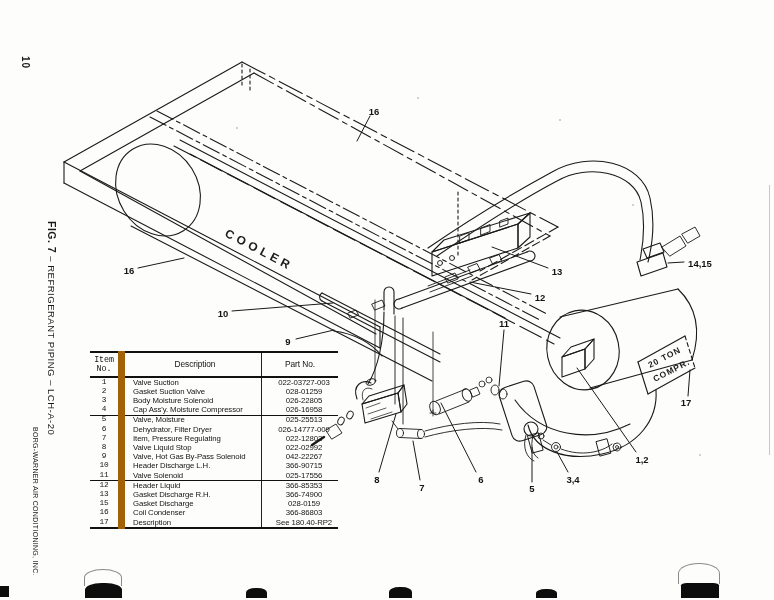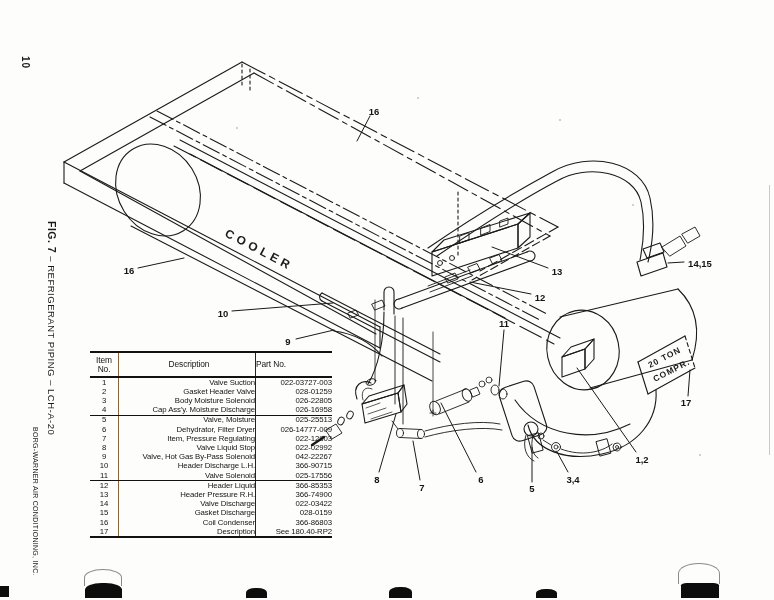--- a/index.html
+++ b/index.html
@@ -11,23 +11,23 @@
   .page-number{left:20px;top:56px;font-size:10px;font-weight:bold;letter-spacing:1px;}
   .fig-caption{left:46px;top:221px;font-size:9.5px;letter-spacing:.5px;}
   .fig-caption .cap-bold{font-weight:bold;font-size:10.5px;}
   .company-line{left:32px;top:427px;font-size:7px;letter-spacing:.3px;}
 
   .parts-table{position:absolute;left:90px;top:351px;width:236px;border-collapse:collapse;
                table-layout:fixed;font-size:7.8px;letter-spacing:-.1px;line-height:1;color:#141414;}
   .parts-table th{font-weight:normal;font-size:8.4px;padding:0;height:23px;
                   border-top:2px solid #111;border-bottom:2px solid #111;}
   .parts-table td{padding:0;height:9.2px;}
-  .col-item{width:28px;text-align:center;border-right:1px solid #a16207;}
-  .col-desc{width:132px;text-align:right;padding-left:8px;border-right:1px solid #222;}
-  .col-part{width:76px;text-align:right;padding-left:8px;}
+  .col-item{width:28px;text-align:center;border-right:7px solid #a16207;font-family:Liberation Mono, monospace;}
+  .col-desc{width:132px;text-align:left;padding-left:8px;border-right:1px solid #222;}
+  .col-part{width:76px;text-align:center;padding-left:8px;}
   td.col-desc,td.col-part{padding-left:8px;}
   .parts-table tbody tr.group-end td{border-bottom:1.5px solid #111;}
   .parts-table tbody tr:last-child td{border-bottom:2px solid #111;}
   .hdr-two-line span{display:block;}
 
   .blob{position:absolute;background:#0d0d0d;}
   .blob-r{border-radius:45% 45% 0 0;}
   .arc{position:absolute;border:1px solid #8a8a8a;border-bottom:none;border-radius:50% 50% 0 0;background:transparent;}
   .scan-line{position:absolute;width:1px;background:#c9c9c9;}
 </style>
@@ -234,42 +234,42 @@
   </svg>
 
   <table class="parts-table">
     <thead>
       <tr>
         <th class="col-item hdr-two-line">
             <span>Item</span>
             <span>No.</span>
           </th>
         <th class="col-desc" style="text-align:center;padding-left:4px;">Description</th>
-        <th class="col-part" style="text-align:left;padding-left:0;">Part No.</th>
+        <th class="col-part" style="text-align:center;padding-left:0;">Part No.</th>
       </tr>
     </thead>
     <tbody>
         <tr>
           <td class="col-item">1</td>
           <td class="col-desc">Valve Suction</td>
           <td class="col-part">022-03727-003</td>
         </tr>
         <tr>
           <td class="col-item">2</td>
-          <td class="col-desc">Gasket Header Valve</td>
+          <td class="col-desc">Gasket Suction Valve</td>
           <td class="col-part">028-01259</td>
         </tr>
         <tr>
           <td class="col-item">3</td>
           <td class="col-desc">Body Moisture Solenoid</td>
           <td class="col-part">026-22805</td>
         </tr>
         <tr class="group-end">
           <td class="col-item">4</td>
-          <td class="col-desc">Cap Ass'y. Moisture Discharge</td>
+          <td class="col-desc">Cap Ass'y. Moisture Compressor</td>
           <td class="col-part">026-16958</td>
         </tr>
         <tr>
           <td class="col-item">5</td>
           <td class="col-desc">Valve, Moisture</td>
           <td class="col-part">025-25513</td>
         </tr>
         <tr>
           <td class="col-item">6</td>
           <td class="col-desc">Dehydrator, Filter Dryer</td>
@@ -300,27 +300,22 @@
           <td class="col-desc">Valve Solenoid</td>
           <td class="col-part">025-17556</td>
         </tr>
         <tr>
           <td class="col-item">12</td>
           <td class="col-desc">Header Liquid</td>
           <td class="col-part">366-85353</td>
         </tr>
         <tr>
           <td class="col-item">13</td>
-          <td class="col-desc">Header Pressure R.H.</td>
+          <td class="col-desc">Gasket Discharge R.H.</td>
           <td class="col-part">366-74900</td>
-        </tr>
-        <tr>
-          <td class="col-item">14</td>
-          <td class="col-desc">Valve Discharge</td>
-          <td class="col-part">022-03422</td>
         </tr>
         <tr>
           <td class="col-item">15</td>
           <td class="col-desc">Gasket Discharge</td>
           <td class="col-part">028-0159</td>
         </tr>
         <tr>
           <td class="col-item">16</td>
           <td class="col-desc">Coil Condenser</td>
           <td class="col-part">366-86803</td>

